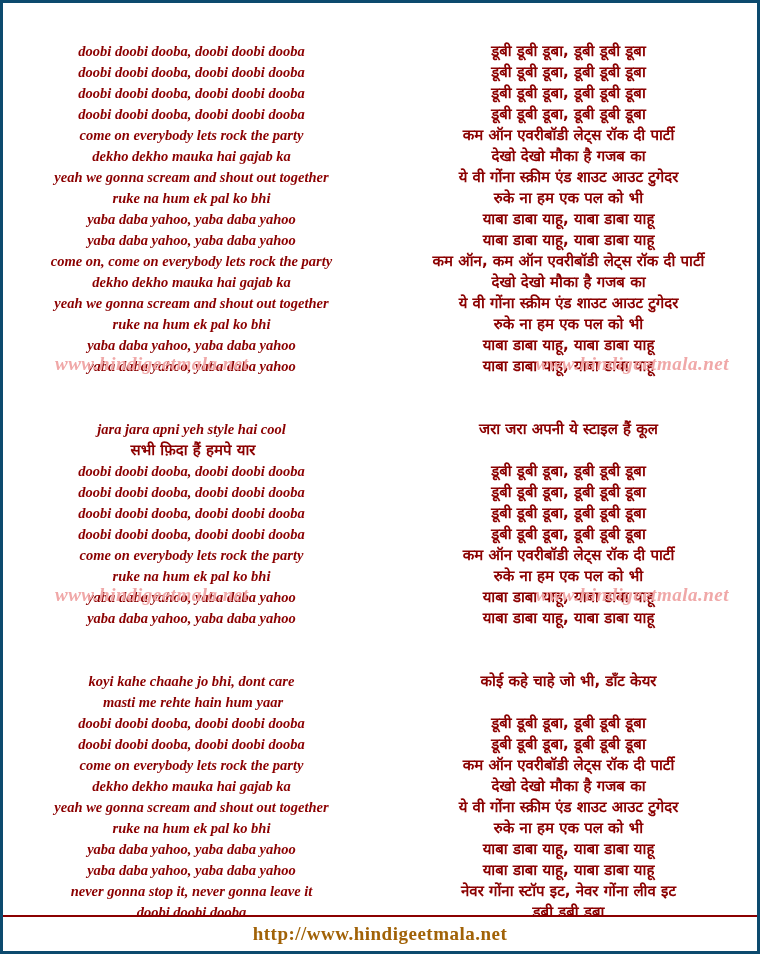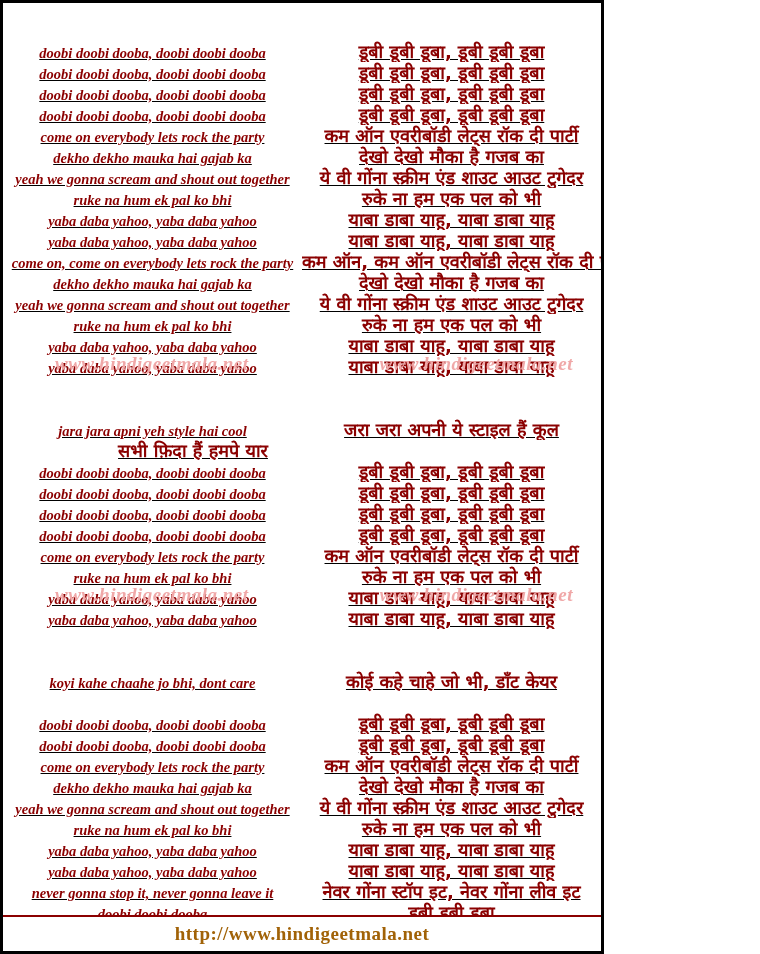--- a/index.html
+++ b/index.html
@@ -8,26 +8,25 @@
     background: #ffffff;
   }
   body {
     width: 760px;
     height: 954px;
     font-family: "Liberation Serif", serif;
     overflow: hidden;
   }
   #page {
     position: relative;
-    width: 604px;
+    width: 760px;
     height: 954px;
     box-sizing: border-box;
-    border: 3px solid #000000;
+    border: 3px solid #0c4a6e;
     background: #ffffff;
-    text-decoration: underline;
   }
   .lyrics-area {
     position: relative;
     padding: 38px 0 0 0;
     height: 860px;
     box-sizing: border-box;
   }
   .block {
     position: relative;
     width: 100%;
@@ -46,21 +45,21 @@
     font-weight: bold;
     font-size: 14.5px;
     color: #8B0000;
     white-space: nowrap;
     overflow: hidden;
   }
   .col-right {
     width: 380px;
     text-align: center;
     font-weight: bold;
-    font-size: 18px;
+    font-size: 15px;
     color: #8B0000;
     white-space: nowrap;
     overflow: hidden;
     font-family: "DejaVu Sans", sans-serif;
   }
   .spacer {
     height: 21px;
   }
   .watermark {
     position: absolute;
@@ -221,20 +220,21 @@
           </div>
         </div>
         <div class="spacer"></div>
         <div class="spacer"></div>
         <div class="block">
           <div class="line-row">
             <div class="col-left">koyi kahe chaahe jo bhi, dont care</div>
             <div class="col-right">कोई कहे चाहे जो भी, डॉंट केयर</div>
           </div>
           <div class="line-row">
+            <div class="col-left">masti me rehte hain hum yaar</div>
           </div>
           <div class="line-row">
             <div class="col-left">doobi doobi dooba, doobi doobi dooba</div>
             <div class="col-right">डूबी डूबी डूबा, डूबी डूबी डूबा</div>
           </div>
           <div class="line-row">
             <div class="col-left">doobi doobi dooba, doobi doobi dooba</div>
             <div class="col-right">डूबी डूबी डूबा, डूबी डूबी डूबा</div>
           </div>
           <div class="line-row">

